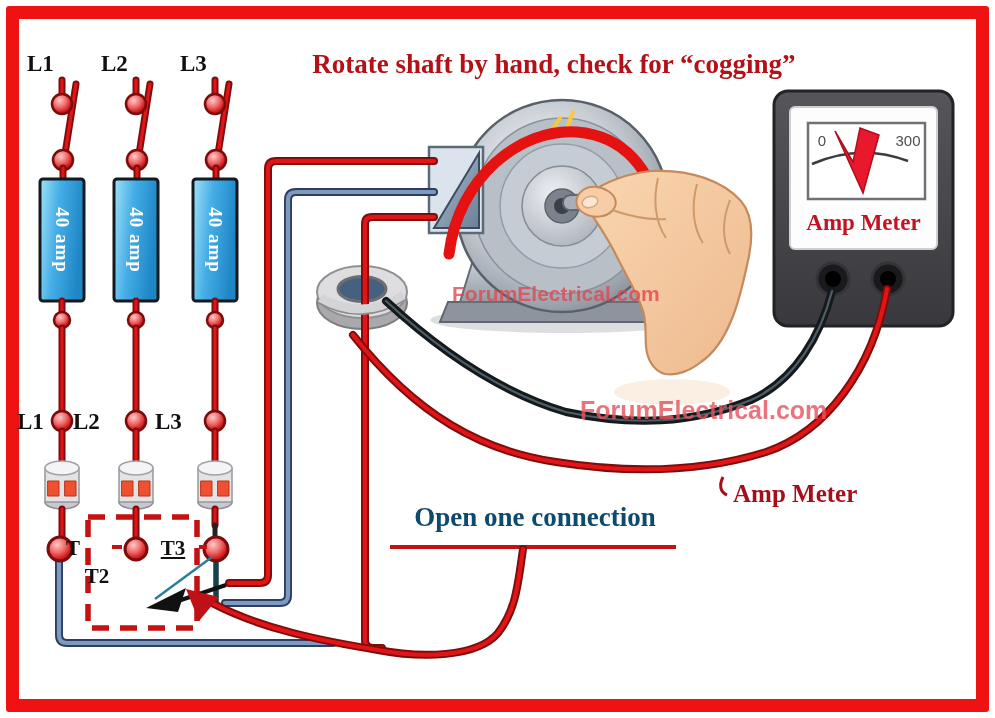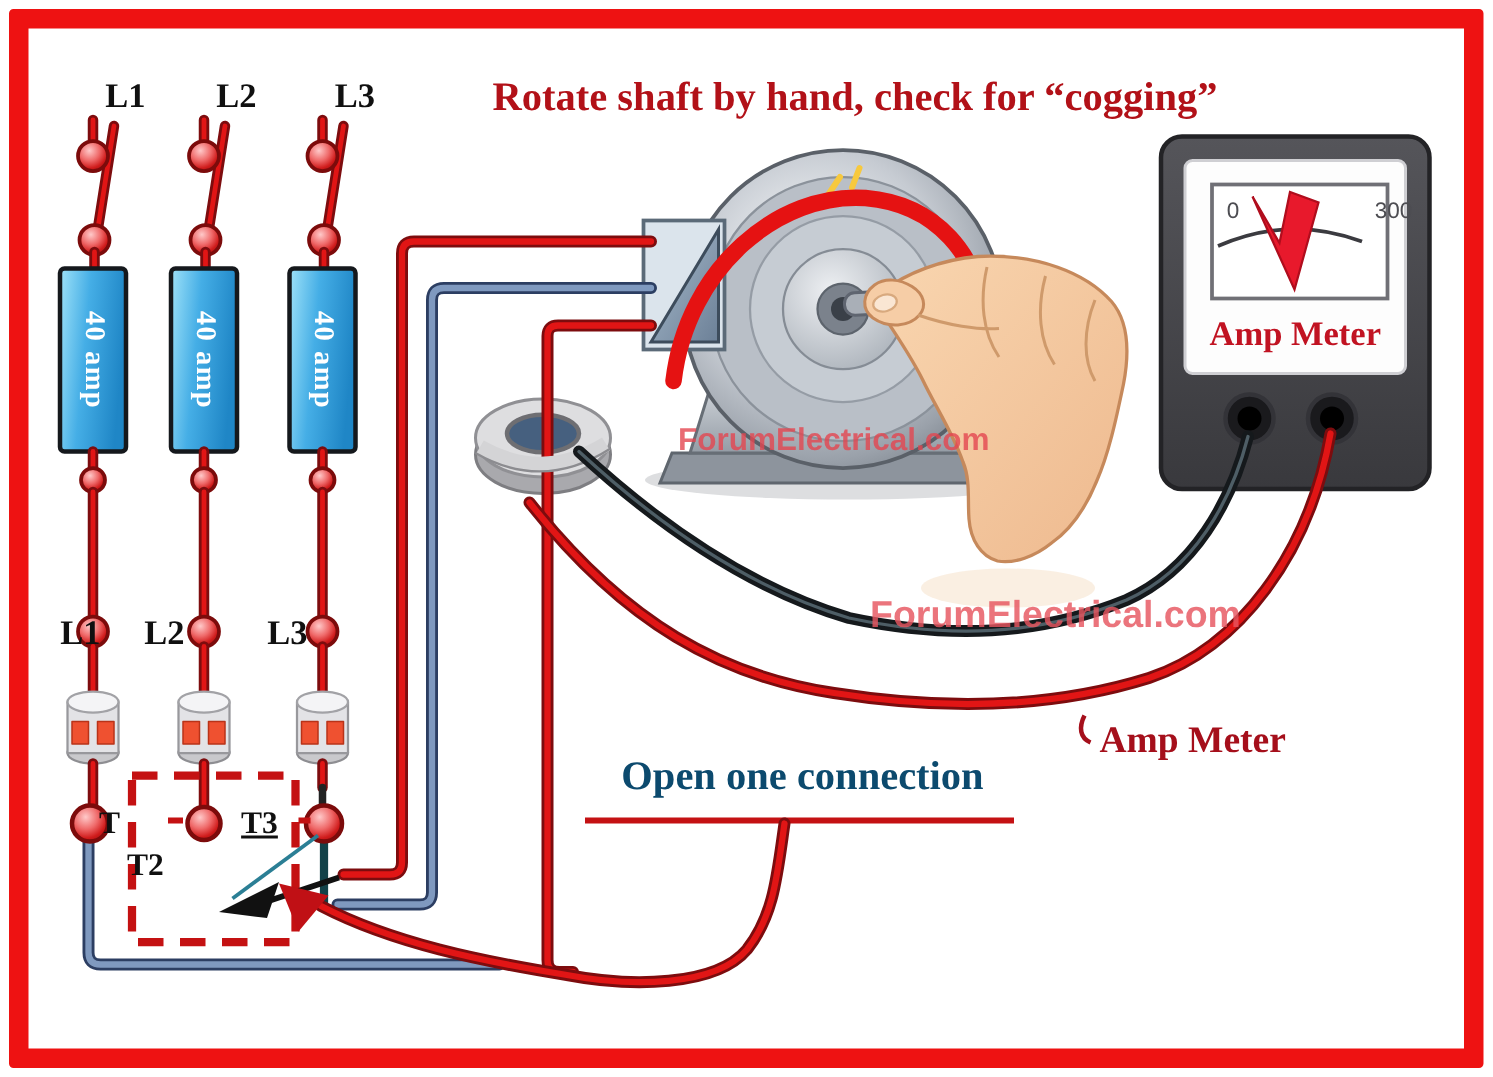--- a/index.html
+++ b/index.html
@@ -11,21 +11,21 @@
   .wr-u{stroke:#7d0c0e;stroke-width:8;}
   .wr-o{stroke:#e11515;stroke-width:4.2;}
   .wb-u{stroke:#2c3e62;stroke-width:8;}
   .wb-o{stroke:#7f99bf;stroke-width:4.2;}
   .wk-u{stroke:#15191c;stroke-width:8;}
   .wk-o{stroke:#4e5e66;stroke-width:2.2;}
   .cr-u{stroke:#7d0c0e;stroke-width:7;}
   .cr-o{stroke:#e11515;stroke-width:3.2;}
   .txt{position:absolute;white-space:nowrap;}
   .title{font-weight:bold;font-size:27px;color:#b21118;text-align:center;}
-  .phase{font-weight:bold;font-size:23px;color:#101010;text-align:right;}
+  .phase{font-weight:bold;font-size:23px;color:#101010;text-align:left;}
   .fusetxt{font-weight:bold;font-size:19px;color:#ffffff;text-align:center;letter-spacing:1px;
            height:22px;line-height:22px;transform:rotate(90deg);}
   .tlabel{font-weight:bold;font-size:21px;color:#101010;text-align:center;}
   .anno{font-weight:bold;font-size:27px;color:#0c4a6e;text-align:center;}
   .ampanno{font-weight:bold;font-size:25px;color:#a50f1b;}
   .meterface{font-weight:bold;font-size:23px;color:#c11322;text-align:center;}
   .scale{font-family:"Liberation Sans", sans-serif;font-size:15px;color:#4d4d52;text-align:center;}
   .wm{font-family:"Liberation Sans", sans-serif;font-weight:bold;}
   .wm1{font-size:21px;color:rgba(228,70,80,.80);}
   .wm2{font-size:25px;color:rgba(230,85,95,.82);}
@@ -260,21 +260,21 @@
                C 744,280 739,303 731,321 C 724,338 714,353 701,362 C 690,371 676,376 665,374
                C 654,371 647,360 646,346 C 645,333 647,320 642,308 C 635,288 623,270 615,253
                C 607,237 596,221 588,209 C 584,201 585,197 589,194 Z" fill="url(#skinG)" stroke="#c6895b" stroke-width="2.2"></path>
       <path d="M 583,190 C 575,196 574,206 582,212 C 592,219 606,218 613,210 C 618,204 616,196 608,191 C 600,186 590,185 583,190 Z" fill="#f6cda6" stroke="#c6895b" stroke-width="2"></path>
       <ellipse cx="590" cy="202" rx="8" ry="5.5" fill="#fae6d3" stroke="#d8a97e" stroke-width="1.5" transform="rotate(-15 590 202)"></ellipse>
       <path d="M 658,178 C 653,200 655,222 666,238 M 697,184 C 691,206 693,228 703,243
                M 730,200 C 722,220 722,240 730,254 M 612,210 C 632,217 652,220 666,219" fill="none" stroke="#cf9a6b" stroke-width="2"></path>
     </g>
   </svg>
 
-  <div class="txt title" style="left:250px;top:49px;width:640px;">Rotate shaft by hand, check for “cogging”</div>
+  <div class="txt title" style="left:234px;top:49px;width:640px;">Rotate shaft by hand, check for “cogging”</div>
 
   <div class="txt phase" style="left:27px;top:51px;width:70px;">L1</div>
   <div class="txt phase" style="left:101px;top:51px;width:70px;">L2</div>
   <div class="txt phase" style="left:180px;top:51px;width:70px;">L3</div>
 
   <div class="txt fusetxt" style="left:2px;top:229px;width:120px;">40 amp</div>
   <div class="txt fusetxt" style="left:76px;top:229px;width:120px;">40 amp</div>
   <div class="txt fusetxt" style="left:155px;top:229px;width:120px;">40 amp</div>
 
   <div class="txt phase" style="left:17px;top:409px;width:50px;">L1</div>
@@ -283,17 +283,17 @@
 
   <div class="txt tlabel" style="left:60px;top:536px;width:26px;">T</div>
   <div class="txt tlabel" style="left:82px;top:564px;width:30px;">T2</div>
   <div class="txt tlabel" style="left:158px;top:536px;width:30px;text-decoration:underline;">T3</div>
 
   <div class="txt anno" style="left:385px;top:502px;width:300px;">Open one connection</div>
   <div class="txt ampanno" style="left:733px;top:480px;">Amp Meter</div>
 
   <div class="txt meterface" style="left:775px;top:210px;width:177px;">Amp Meter</div>
   <div class="txt scale" style="left:812px;top:132px;width:20px;">0</div>
-  <div class="txt scale" style="left:888px;top:132px;width:40px;margin-left:21px;">300</div>
+  <div class="txt scale" style="left:888px;top:132px;width:40px;">300</div>
 
   <div class="txt wm wm1" style="left:452px;top:282px;">ForumElectrical.com</div>
   <div class="txt wm wm2" style="left:580px;top:396px;">ForumElectrical.com</div>
 </div>
 
 </body></html>

